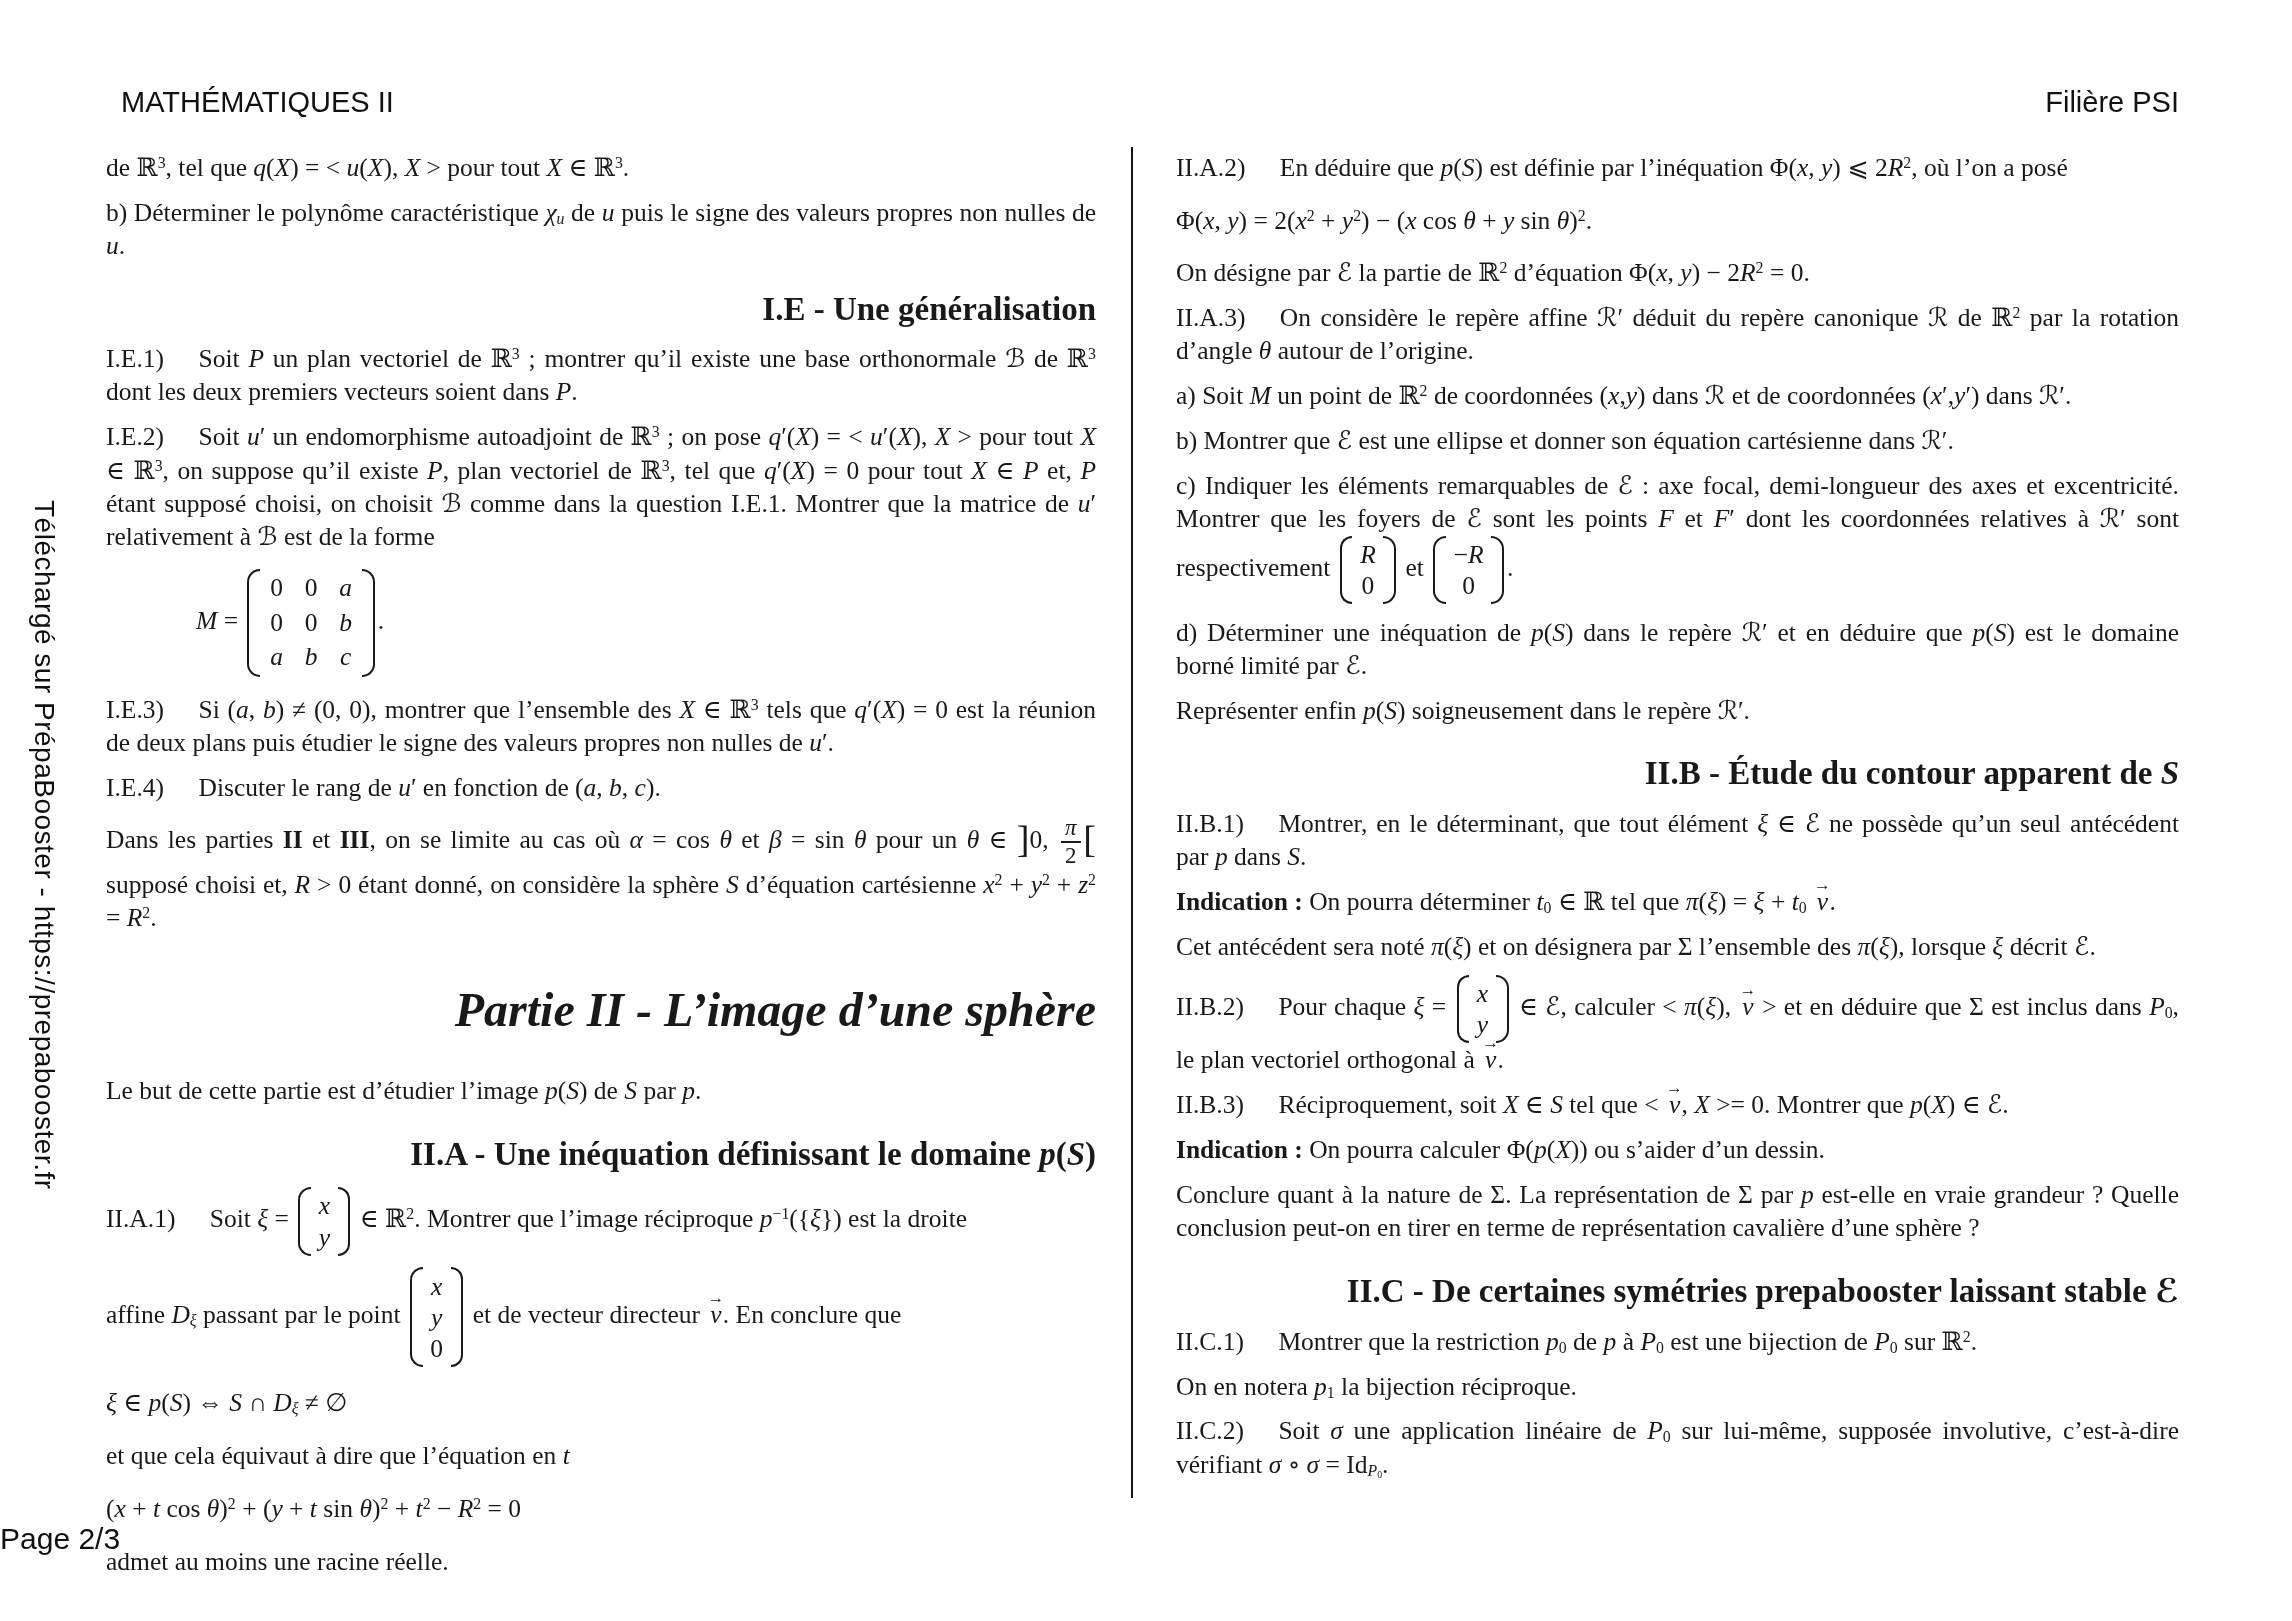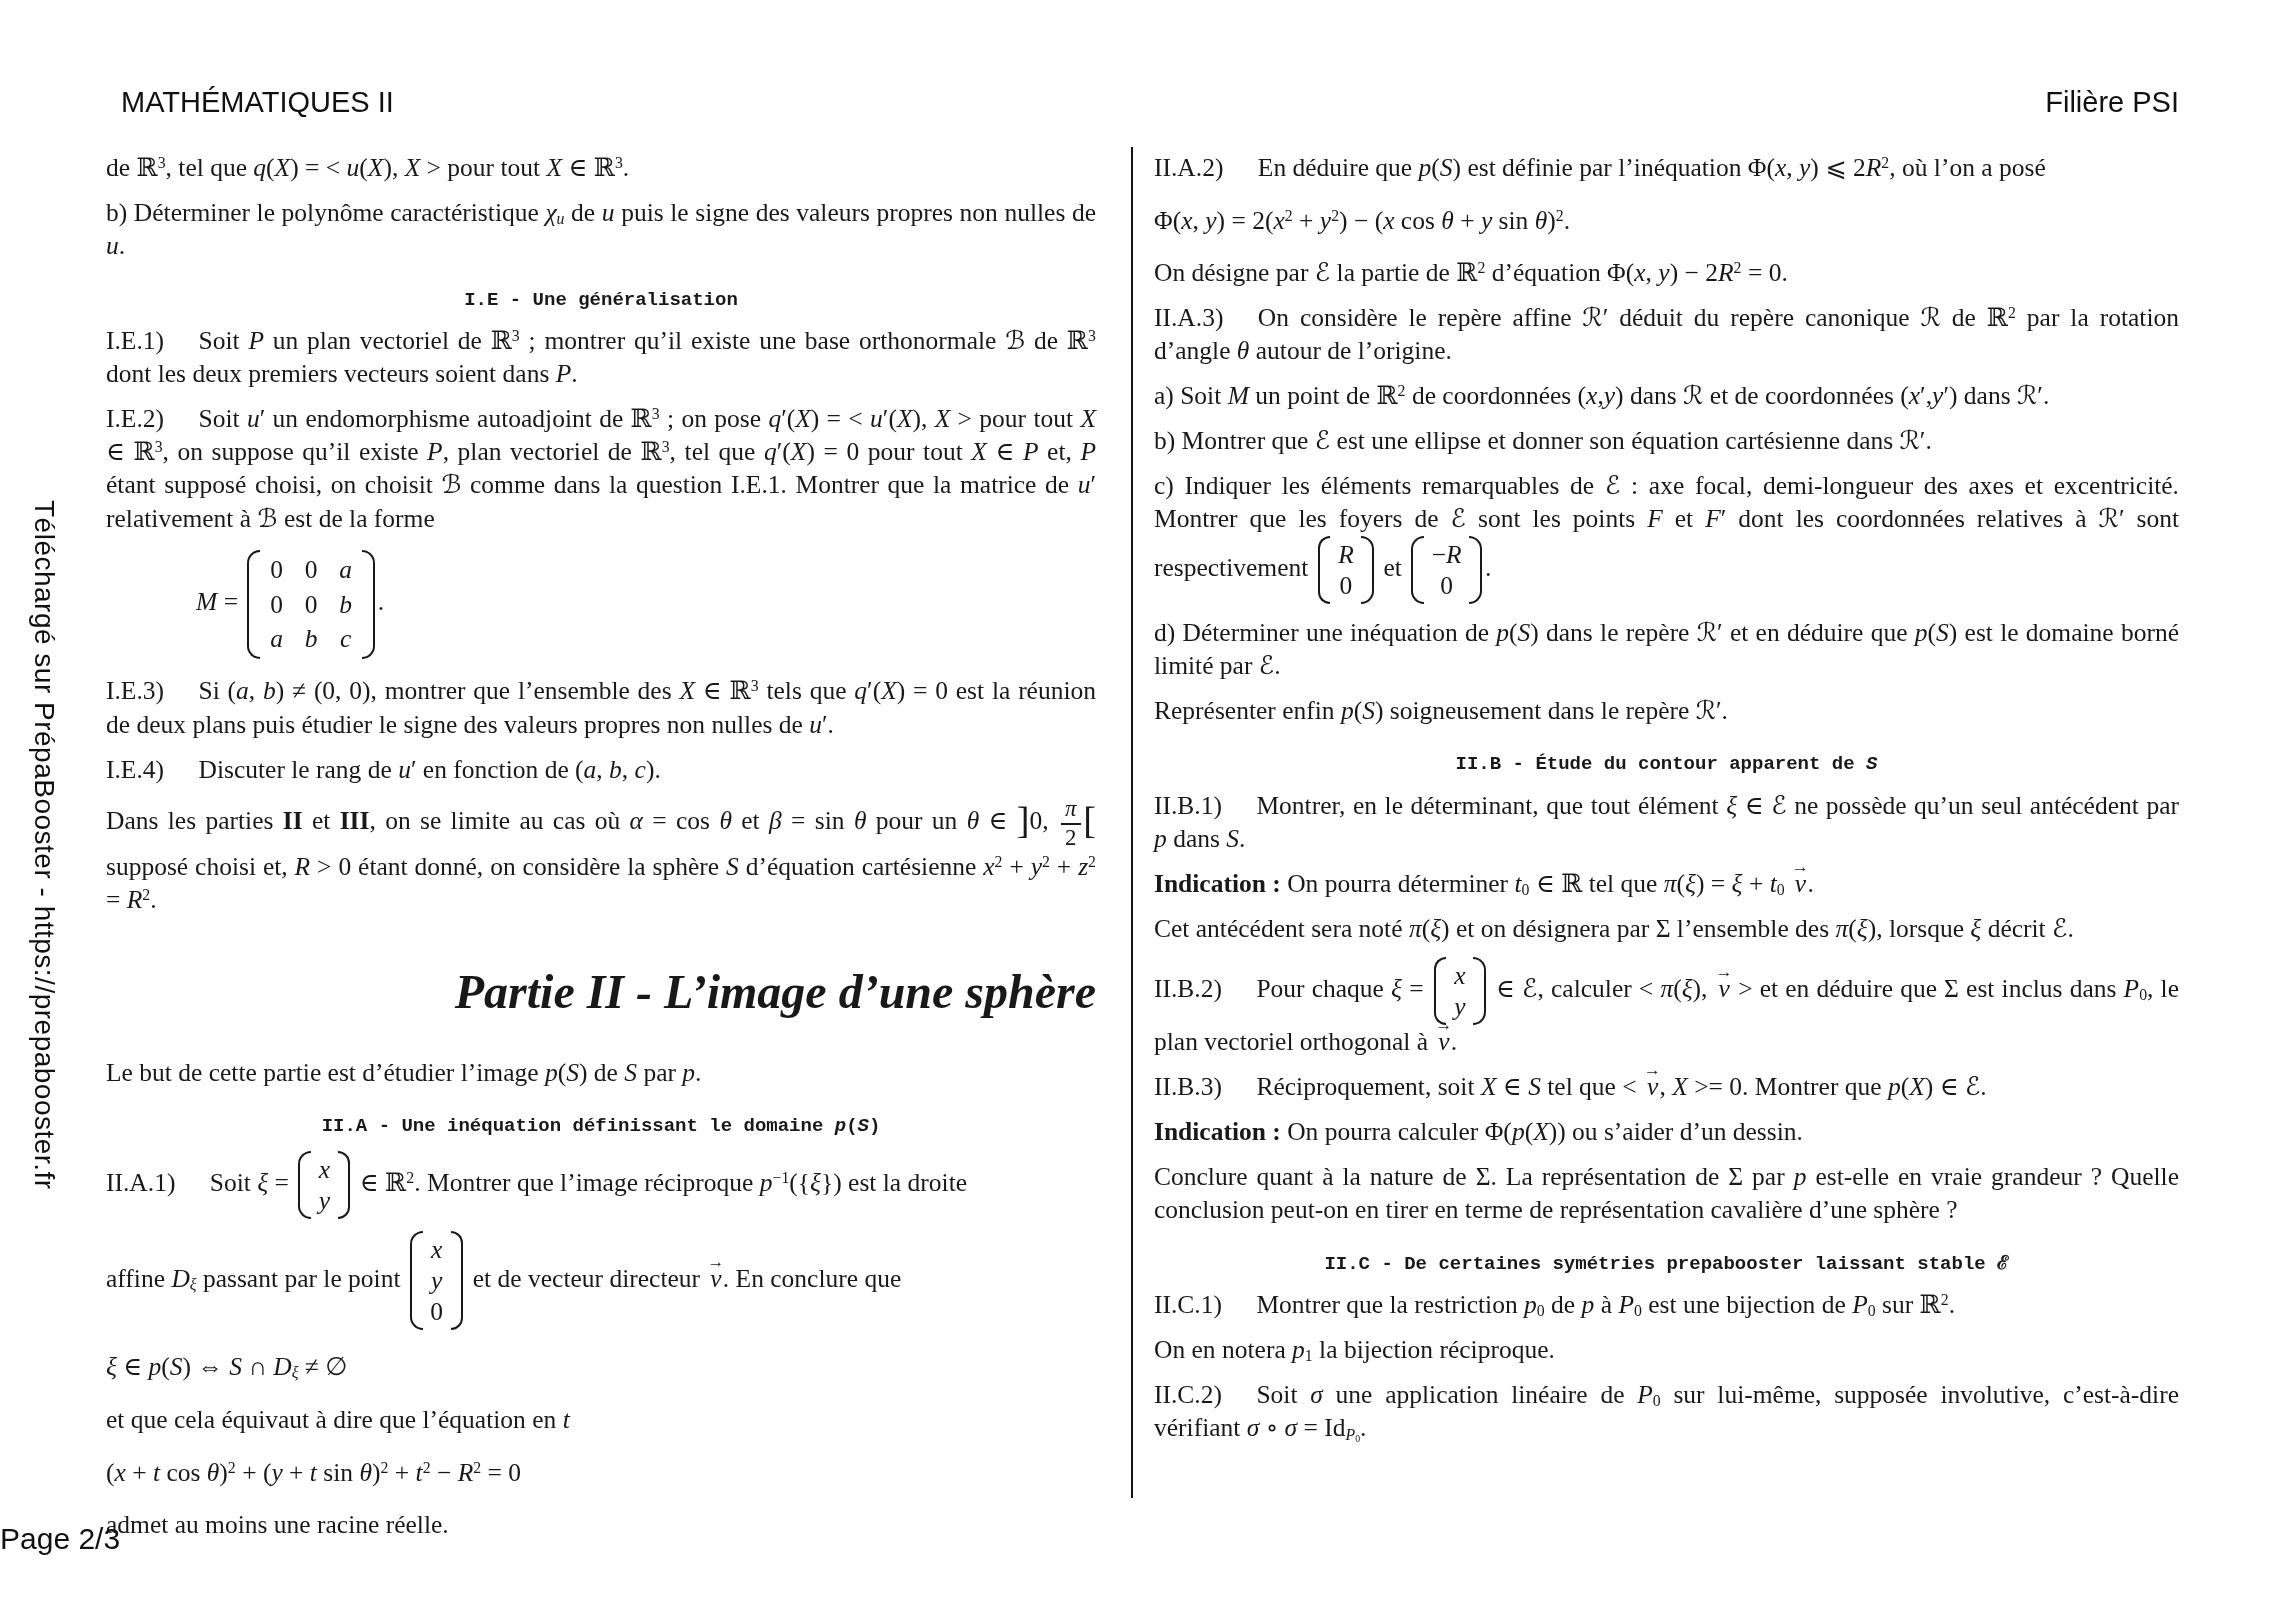--- a/index.html
+++ b/index.html
@@ -19,26 +19,26 @@
     font-family:"Liberation Sans","DejaVu Sans",sans-serif;
     font-size:28px; letter-spacing:0.5px; color:#101010; white-space:nowrap;
   }
   .footer {
     position:absolute; top:1519px; left:0; width:100%; text-align:left;
     font-family:"Liberation Sans","DejaVu Sans",sans-serif; font-size:30px; color:#111;
   }
   .columns { position:absolute; top:147px; left:106px; right:114px; display:flex; }
   .colL { width:990px; flex:none; }
   .divider { width:2px; height:1351px; background:#141414; margin-left:35px; flex:none; }
-  .colR { flex:1; margin-left:21px; }
+  .colR { flex:1; margin-left:43px; }
 
   .b { margin:11.8px 0; }
   .b:first-child { margin-top:3.9px; }
   .para { text-align:justify; }
-  .hsec { font-weight:bold; font-size:19px; margin:25.5px 0 11.8px; text-align:center;font-family:Liberation Mono, monospace; }
+  .hsec { font-weight:bold; font-size:33px; margin:25.5px 0 11.8px; text-align:right; }
   .ptitle { font-weight:bold; font-style:italic; font-size:48px; text-align:right;
             margin:47px 0 35px; line-height:1.2; }
   .disp { text-align:left; margin:19.6px 0; }
   .dispL { margin:15.7px 0 15.7px 90px; text-align:left; }
 
   sup { font-size:0.62em; vertical-align:0.5em; line-height:0; }
   sub { font-size:0.62em; vertical-align:-0.22em; line-height:0; }
   .qsp { display:inline-block; width:1.35em; }
 
   

